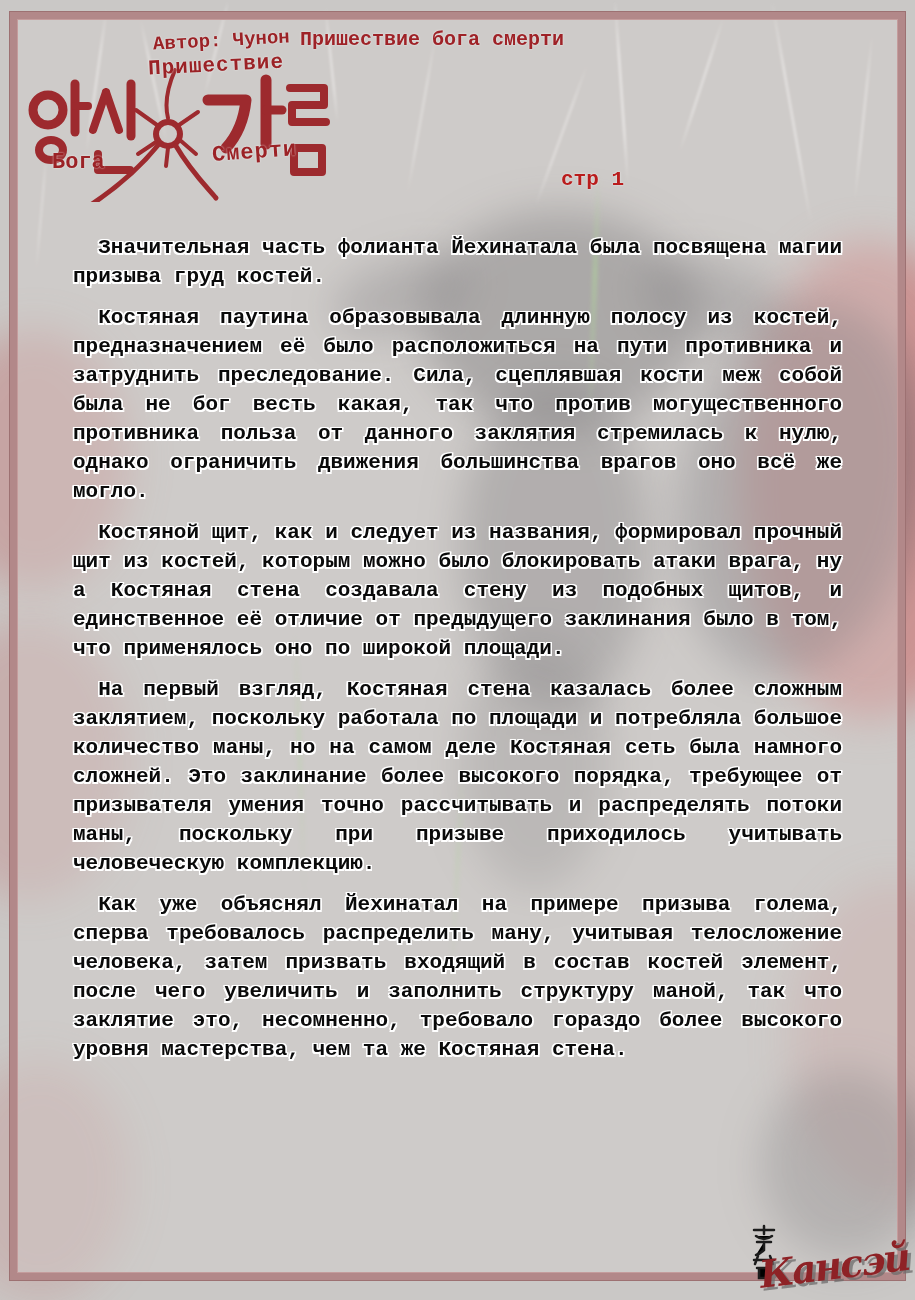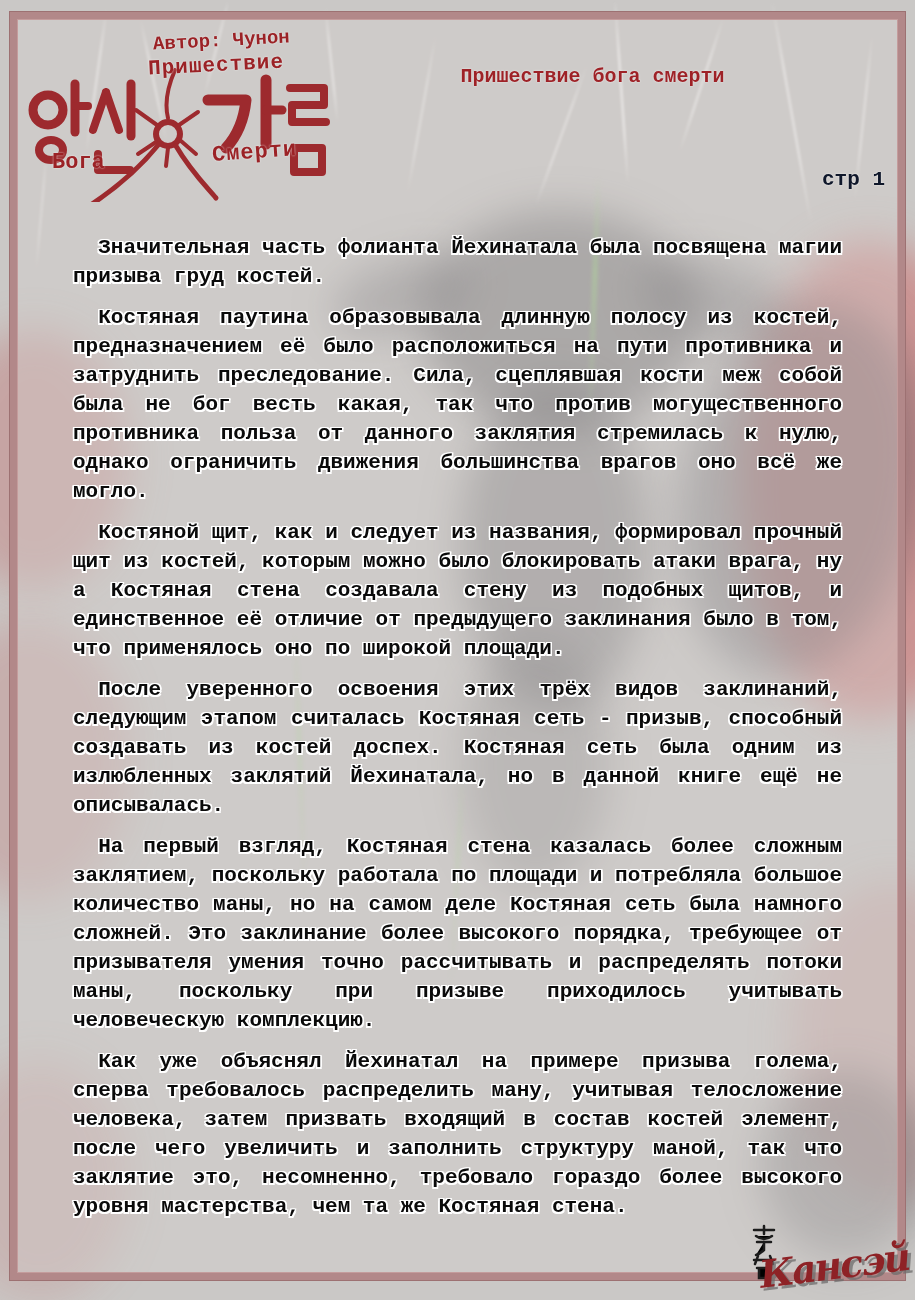--- a/index.html
+++ b/index.html
@@ -30,28 +30,27 @@
   .logo-caption{position:absolute;color:#9b2226;font-weight:bold;
     text-shadow:0 0 2px rgba(255,255,255,.8);}
   .logo-author{left:153px;top:30px;font-size:19px;transform:rotate(-3deg);}
   .logo-top{left:148px;top:54px;font-size:21px;transform:rotate(-3deg);letter-spacing:1px;}
   .logo-bl{left:52px;top:150px;font-size:22px;}
   .logo-br{left:212px;top:140px;font-size:22px;transform:rotate(-4deg);letter-spacing:1px;}
   .logo-svg{position:absolute;left:18px;top:62px;}
 
   
   .header{
-    position:absolute;left:300px;top:26px;width:585px;text-align:center;
+    position:absolute;left:300px;top:26px;width:585px;text-align:left;
     color:#9e2227;font-weight:bold;font-size:20px;line-height:28px;
     text-shadow:0 0 2px rgba(255,255,255,.8);
-    margin-top:37px;
   }
   .page-num{
-    position:absolute;left:300px;top:168px;width:585px;text-align:right;
-    color:#0f172a;font-weight:bold;font-size:21px;
+    position:absolute;left:300px;top:168px;width:585px;text-align:center;
+    color:#b91c1c;font-weight:bold;font-size:21px;
     text-shadow:0 0 2px rgba(255,255,255,.8);
   }
 
   
   .bodytext{
     position:absolute;left:61px;top:221px;width:793px;
     color:#0a0a0a;font-weight:bold;font-size:21px;line-height:29px;
     text-align:justify;
   }
   .bodytext p{
@@ -136,21 +135,20 @@
 
   <div class="header">
       <div>Пришествие бога смерти</div>
     </div>
   <div class="page-num">стр 1</div>
 
   <div class="bodytext">
       <p>Значительная часть фолианта Йехинатала была посвящена магии призыва груд костей.</p>
       <p>Костяная паутина образовывала длинную полосу из костей, предназначением её было расположиться на пути противника и затруднить преследование. Сила, сцеплявшая кости меж собой была не бог весть какая, так что против могущественного противника польза от данного заклятия стремилась к нулю, однако ограничить движения большинства врагов оно всё же могло.</p>
       <p>Костяной щит, как и следует из названия, формировал прочный щит из костей, которым можно было блокировать атаки врага, ну а Костяная стена создавала стену из подобных щитов, и единственное её отличие от предыдущего заклинания было в том, что применялось оно по широкой площади.</p>
-      <p>После уверенного освоения этих трёх видов заклинаний, следующим этапом считалась Костяная сеть - призыв, способный создавать из костей доспех. Костяная сеть была одним из излюбленных заклятий Йехинатала, но в данной книге ещё не описывалась.</p>
       <p>На первый взгляд, Костяная стена казалась более сложным заклятием, поскольку работала по площади и потребляла большое количество маны, но на самом деле Костяная сеть была намного сложней. Это заклинание более высокого порядка, требующее от призывателя умения точно рассчитывать и распределять потоки маны, поскольку при призыве приходилось учитывать человеческую комплекцию.</p>
       <p>Как уже объяснял Йехинатал на примере призыва голема, сперва требовалось распределить ману, учитывая телосложение человека, затем призвать входящий в состав костей элемент, после чего увеличить и заполнить структуру маной, так что заклятие это, несомненно, требовало гораздо более высокого уровня мастерства, чем та же Костяная стена.</p>
     </div>
 
   <div class="signature">
     <svg class="sig-kanji" width="26" height="58" viewBox="0 0 26 58" stroke="#1c1c1c" stroke-width="2.5" stroke-linecap="round">
       <path d="M3,6 h20 M13,2 v8 M5,12 q8,6 16,0 M6,18 h14 M13,18 v8 q-4,4 -8,5"></path>
       <path d="M3,36 h20 M7,32 l-3,8 M19,32 l3,8 M6,44 h14 M8,44 v10 h10 v-10"></path>
     </svg>
     <div class="sig-name">Кансэй</div>

